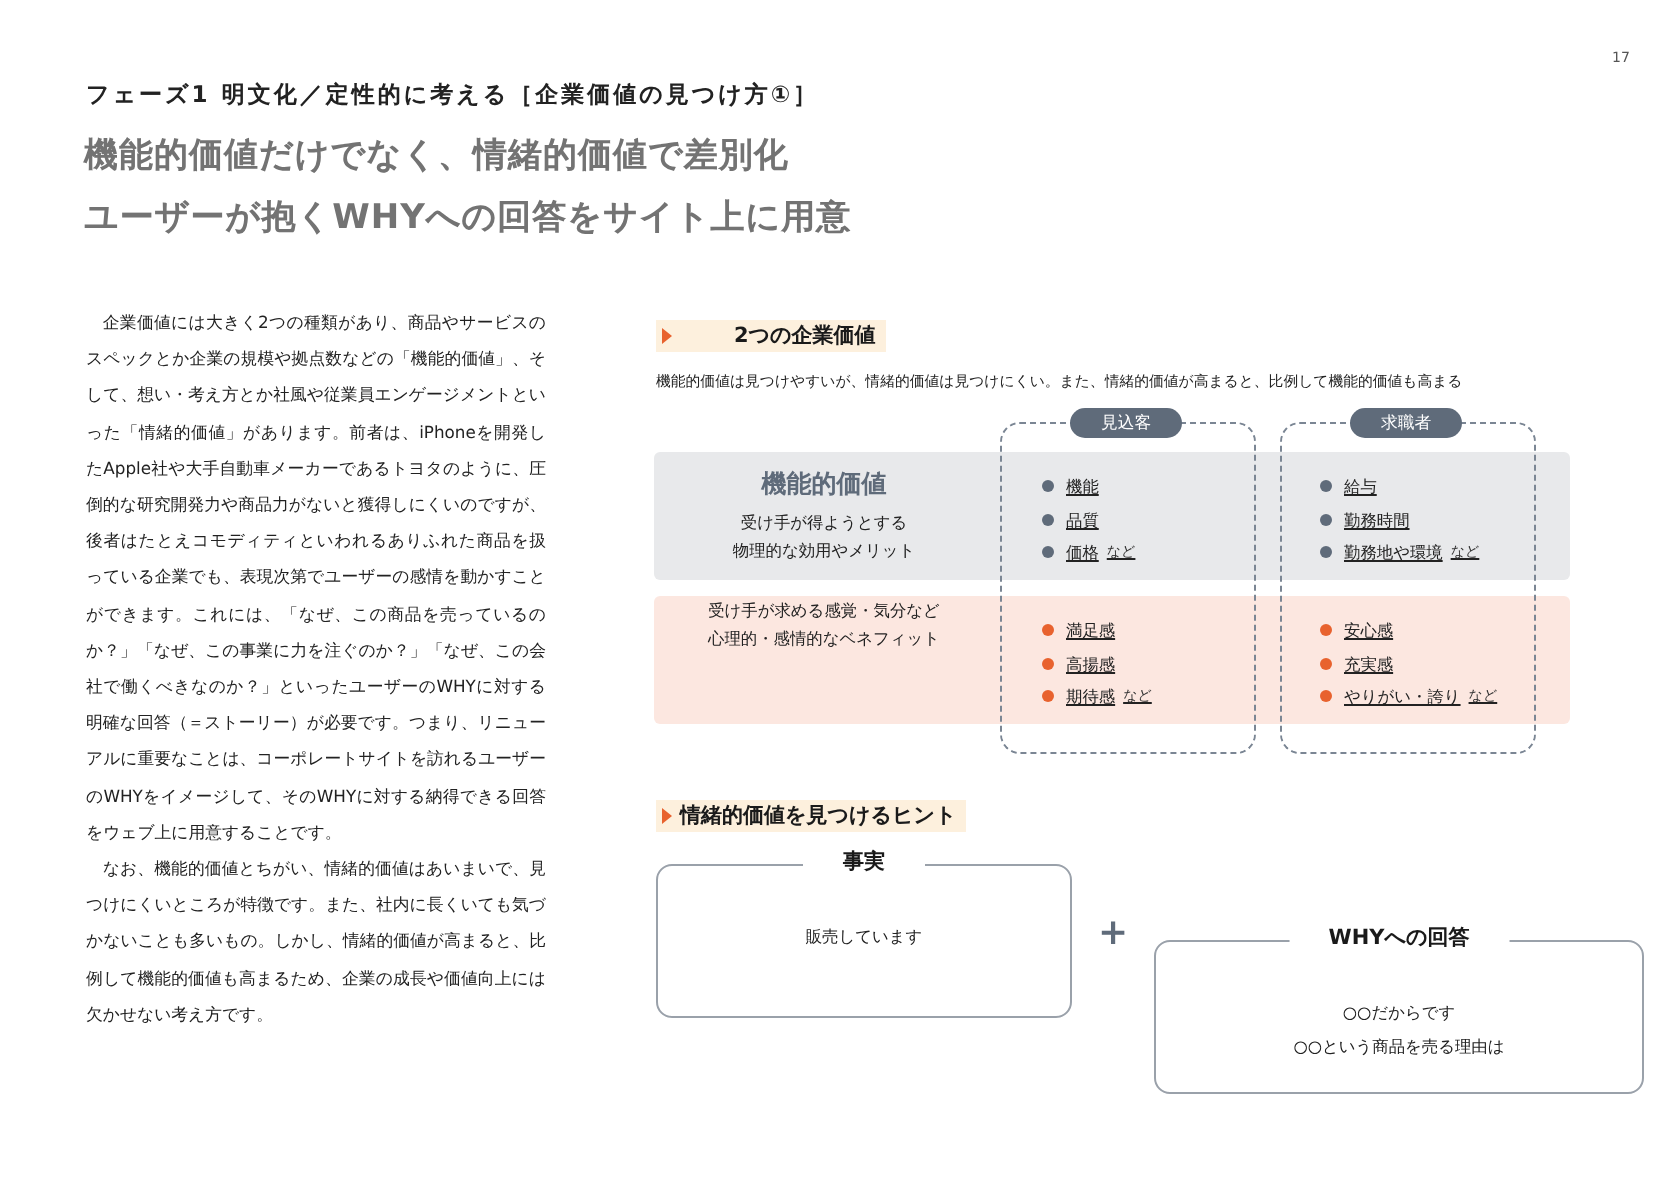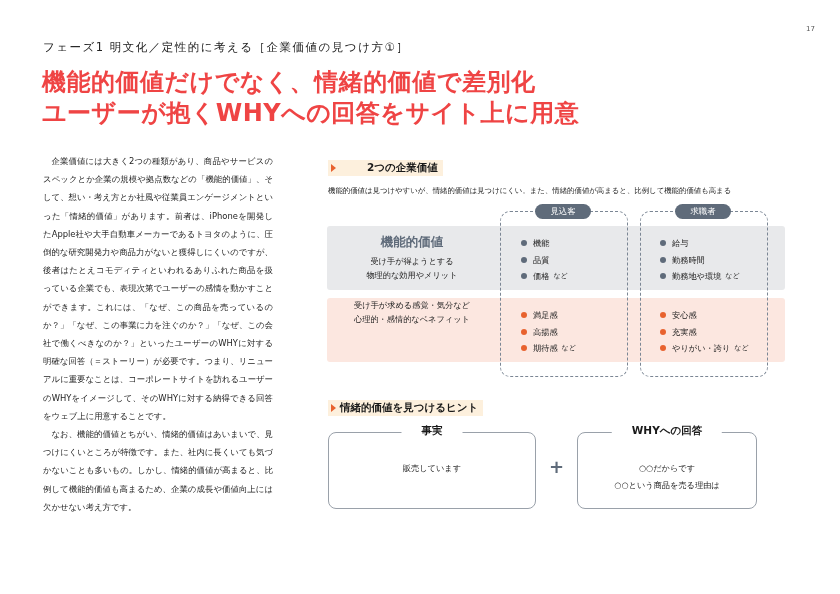--- a/index.html
+++ b/index.html
@@ -1,22 +1,22 @@
 <!DOCTYPE html>
 <html><head>
 <meta charset="utf-8">
 <style>
   * { box-sizing: border-box; margin: 0; padding: 0; }
   html, body { width: 840px; height: 594px; background: #ffffff; overflow: hidden; }
   body { position: relative; font-family: "DejaVu Sans", "Liberation Sans", sans-serif; color: #222; }
 
   .page-number { position: absolute; top: 25px; left: 806px; font-size: 7px; color: #555; }
 
-  .kicker { position: absolute; top: 40px; left: 43px; font-size: 11.5px; font-weight: normal; letter-spacing: 1.5px; color: #222; white-space: nowrap; }
-  .title { position: absolute; left: 42px; font-size: 24px; font-weight: bold; color: #ef4444; white-space: nowrap; letter-spacing: 0.5px; }
+  .kicker { position: absolute; top: 40px; left: 43px; font-size: 11.5px; font-weight: bold; letter-spacing: 1.5px; color: #222; white-space: nowrap; }
+  .title { position: absolute; left: 42px; font-size: 17px; font-weight: bold; color: #737373; white-space: nowrap; letter-spacing: 0.5px; }
   .title.l1 { top: 66px; }
   .title.l2 { top: 97px; }
 
   .body-text { position: absolute; top: 152px; left: 43px; width: 230px; font-size: 8.4px; line-height: 18.2px; color: #222; text-align: justify; }
   .body-text p { text-indent: 1em; }
 
   .sec-head { position: absolute; left: 328px; height: 16px; padding: 0 5px 0 3px; background: #fdf0dd; font-size: 10.5px; font-weight: bold; color: #1a1a1a; display: flex; align-items: center; white-space: nowrap; }
   .sec-head .tri { width: 0; height: 0; border-top: 4px solid transparent; border-bottom: 4px solid transparent; border-left: 5px solid #e8622e; margin-right: 4px; }
   .sec1 { top: 160px; gap: 27px; }
   .sec2 { top: 400px; }
@@ -35,33 +35,33 @@
 
   .col-frame { position: absolute; top: 211px; height: 166px; border: 1px dashed #7b8694; border-radius: 10px; }
   .col-frame.c1 { left: 500px; width: 128px; }
   .col-frame.c2 { left: 640px; width: 128px; }
 
   .pill { position: absolute; top: 204px; height: 15px; padding: 0 11px; border-radius: 8px; background: #5f6b7a; color: #fff; font-size: 8.4px; display: flex; align-items: center; justify-content: center; white-space: nowrap; }
   .pill.p1 { left: 535px; width: 56px; }
   .pill.p2 { left: 675px; width: 56px; }
 
   .bullets { position: absolute; list-style: none; }
-  .bullets li { font-size: 8.2px; line-height: 16.5px; color: #222; display: flex; align-items: center; white-space: nowrap; }
+  .bullets li { font-size: 8.2px; line-height: 16.5px; color: #222; display: flex; align-items: center; white-space: nowrap; text-decoration: underline; }
   .bullets li .dot { width: 6px; height: 6px; border-radius: 50%; margin-right: 6px; flex-shrink: 0; }
   .bullets.gray li .dot { background: #5f6b7a; }
   .bullets.orange li .dot { background: #e8622e; }
   .bullets li .suffix { font-size: 7px; margin-left: 4px; color: #333; }
   .b-f1 { left: 521px; top: 235px; }
   .b-f2 { left: 660px; top: 235px; }
   .b-e1 { left: 521px; top: 307px; }
   .b-e2 { left: 660px; top: 307px; }
 
   .hint-box { position: absolute; top: 432px; height: 77px; border: 1px solid #9aa1aa; border-radius: 8px; background: #fff; }
   .hint-box.h1 { left: 328px; width: 208px; }
-  .hint-box.h2 { left: 577px; width: 180px; }
+  .hint-box.h2 { left: 577px; width: 245px; margin-top: 38px; }
   .hint-title { position: absolute; top: -9px; left: 50%; transform: translateX(-50%); background: #fff; padding: 0 20px; font-size: 10.5px; font-weight: bold; color: #1a1a1a; white-space: nowrap; }
   .hint-body { position: absolute; top: 27px; left: 0; right: 0; text-align: center; font-size: 8.2px; line-height: 17px; color: #222; }
 
   .plus { position: absolute; top: 458px; left: 549px; font-size: 18px; font-weight: bold; color: #5f6b7a; line-height: 18px; }
 </style>
 </head>
 <body>
 
 <div class="page-number">17</div>
 

